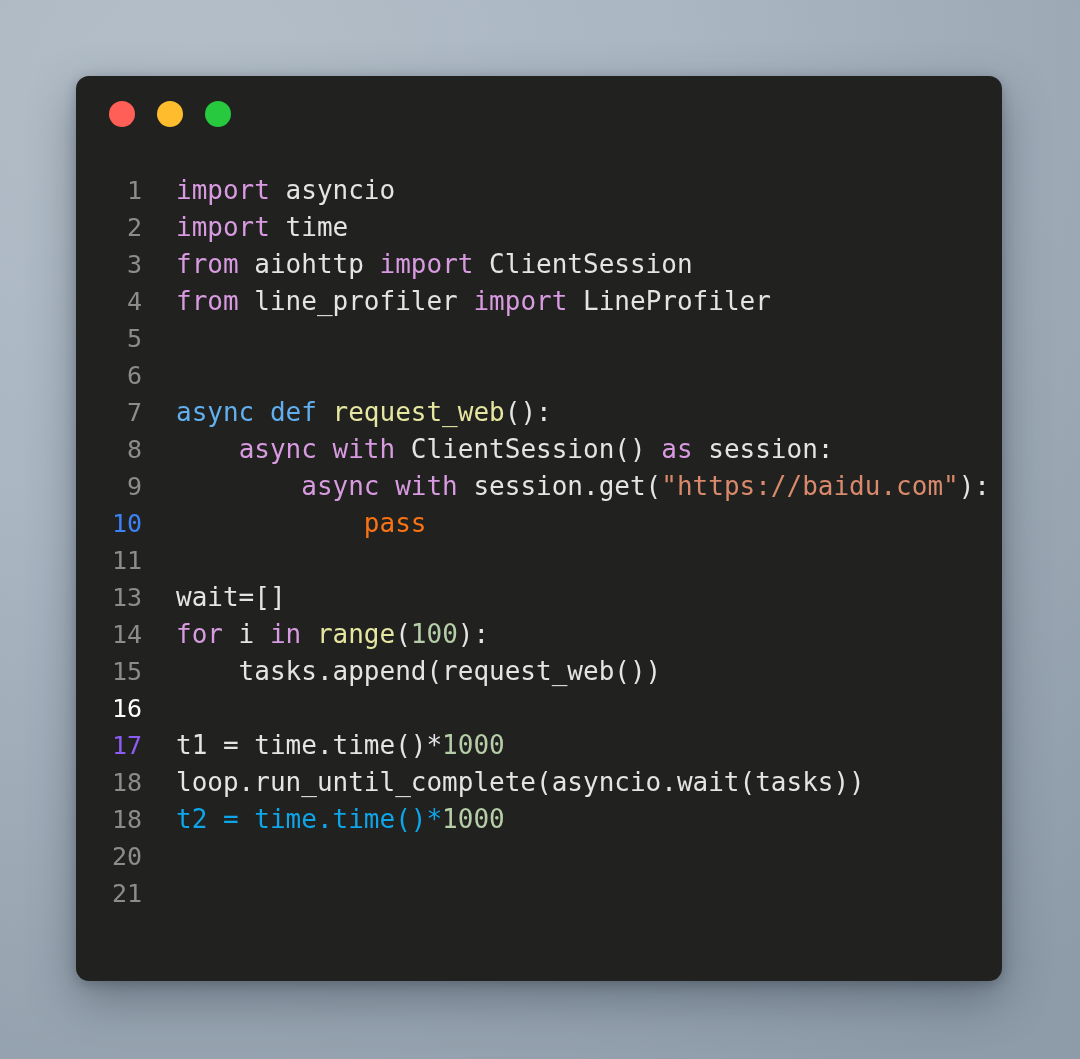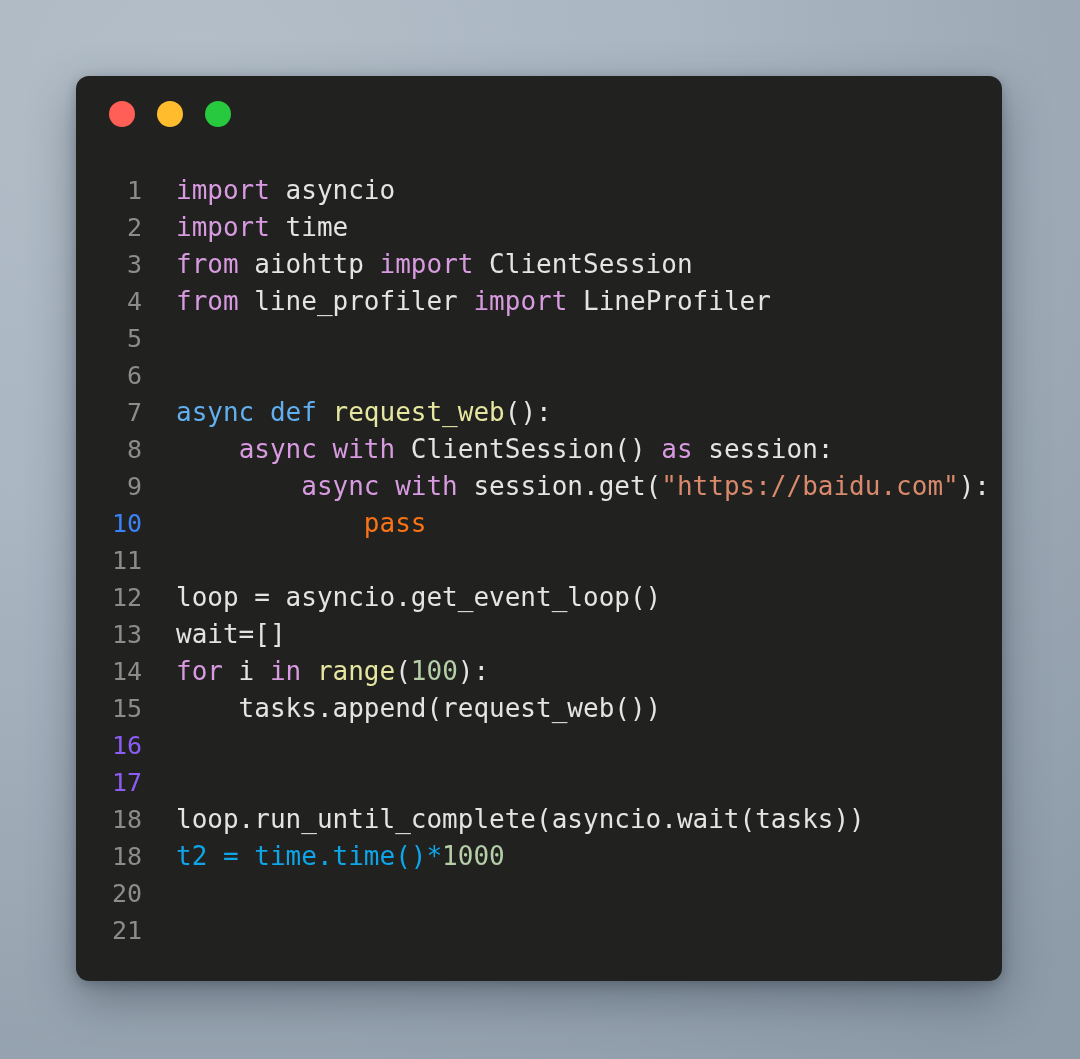--- a/index.html
+++ b/index.html
@@ -126,26 +126,25 @@
         <div class="code-line"><span class="lineno" style="color: rgb(140, 140, 140);">2</span><span class="linecode"><span class="t-kw" style="color: rgb(216, 154, 224);">import</span><span class="t-plain" style="color: rgb(228, 228, 228);"> time</span></span></div>
         <div class="code-line"><span class="lineno" style="color: rgb(140, 140, 140);">3</span><span class="linecode"><span class="t-kw" style="color: rgb(216, 154, 224);">from</span><span class="t-plain" style="color: rgb(228, 228, 228);"> aiohttp </span><span class="t-kw" style="color: rgb(216, 154, 224);">import</span><span class="t-plain" style="color: rgb(228, 228, 228);"> ClientSession</span></span></div>
         <div class="code-line"><span class="lineno" style="color: rgb(140, 140, 140);">4</span><span class="linecode"><span class="t-kw" style="color: rgb(216, 154, 224);">from</span><span class="t-plain" style="color: rgb(228, 228, 228);"> line_profiler </span><span class="t-kw" style="color: rgb(216, 154, 224);">import</span><span class="t-plain" style="color: rgb(228, 228, 228);"> LineProfiler</span></span></div>
         <div class="code-line"><span class="lineno" style="color: rgb(140, 140, 140);">5</span><span class="linecode"></span></div>
         <div class="code-line"><span class="lineno" style="color: rgb(140, 140, 140);">6</span><span class="linecode"></span></div>
         <div class="code-line"><span class="lineno" style="color: rgb(140, 140, 140);">7</span><span class="linecode"><span class="t-kw2" style="color: rgb(97, 175, 239);">async def</span><span class="t-plain" style="color: rgb(228, 228, 228);"> </span><span class="t-fn" style="color: rgb(230, 230, 161);">request_web</span><span class="t-plain" style="color: rgb(228, 228, 228);">():</span></span></div>
         <div class="code-line"><span class="lineno" style="color: rgb(140, 140, 140);">8</span><span class="linecode"><span class="t-plain" style="color: rgb(228, 228, 228);">    </span><span class="t-kw" style="color: rgb(216, 154, 224);">async with</span><span class="t-plain" style="color: rgb(228, 228, 228);"> ClientSession() </span><span class="t-kw" style="color: rgb(216, 154, 224);">as</span><span class="t-plain" style="color: rgb(228, 228, 228);"> session:</span></span></div>
         <div class="code-line"><span class="lineno" style="color: rgb(140, 140, 140);">9</span><span class="linecode"><span class="t-plain" style="color: rgb(228, 228, 228);">        </span><span class="t-kw" style="color: rgb(216, 154, 224);">async with</span><span class="t-plain" style="color: rgb(228, 228, 228);"> session.get(</span><span class="t-str" style="color: rgb(217, 137, 108);">"https://baidu.com"</span><span class="t-plain" style="color: rgb(228, 228, 228);">):</span></span></div>
         <div class="code-line"><span class="lineno" style="color: #3b82f6;">10</span><span class="linecode"><span class="t-plain" style="color: #f97316;">            pass</span></span></div>
         <div class="code-line"><span class="lineno" style="color: rgb(140, 140, 140);">11</span><span class="linecode"></span></div>
-        <div class="code-line"><span class="lineno" style="color: rgb(140, 140, 140);">12</span><span class="linecode"><span class="t-plain" style="color: rgb(228, 228, 228);">loop = asyncio.get_event_loop()</span></span></div>
         <div class="code-line"><span class="lineno" style="color: rgb(140, 140, 140);">13</span><span class="linecode"><span class="t-plain" style="color: rgb(228, 228, 228);">wait=[]</span></span></div>
         <div class="code-line"><span class="lineno" style="color: rgb(140, 140, 140);">14</span><span class="linecode"><span class="t-kw" style="color: rgb(216, 154, 224);">for</span><span class="t-plain" style="color: rgb(228, 228, 228);"> i </span><span class="t-kw" style="color: rgb(216, 154, 224);">in</span><span class="t-plain" style="color: rgb(228, 228, 228);"> </span><span class="t-fn" style="color: rgb(230, 230, 161);">range</span><span class="t-plain" style="color: rgb(228, 228, 228);">(</span><span class="t-num" style="color: rgb(181, 206, 168);">100</span><span class="t-plain" style="color: rgb(228, 228, 228);">):</span></span></div>
         <div class="code-line"><span class="lineno" style="color: rgb(140, 140, 140);">15</span><span class="linecode"><span class="t-plain" style="color: rgb(228, 228, 228);">    tasks.append(request_web())</span></span></div>
-        <div class="code-line"><span class="lineno" style="color: #8b5cf6;">16</span><span class="linecode"></span></div>
-        <div class="code-line"><span class="lineno" style="color: #8b5cf6; text-align: right;">17</span></div>
+        <div class="code-line"><span class="lineno" style="color: #ffffff;">16</span><span class="linecode"></span></div>
+        <div class="code-line"><span class="lineno" style="color: #8b5cf6; text-align: right;">17</span><span class="linecode"><span class="t-plain" style="color: rgb(228, 228, 228);">t1 = time.time()*</span><span class="t-num" style="color: rgb(181, 206, 168);">1000</span></span></div>
         <div class="code-line"><span class="lineno" style="color: rgb(140, 140, 140);">18</span><span class="linecode"><span class="t-plain" style="color: rgb(228, 228, 228);">loop.run_until_complete(asyncio.wait(tasks))</span></span></div>
         <div class="code-line"><span class="lineno" style="color: rgb(140, 140, 140);">18</span><span class="linecode"><span class="t-plain" style="color: #0ea5e9;">t2 = time.time()*</span><span class="t-num" style="color: rgb(181, 206, 168);">1000</span></span></div>
         <div class="code-line"><span class="lineno" style="color: rgb(140, 140, 140);">20</span></div>
         <div class="code-line"><span class="lineno" style="color: rgb(140, 140, 140);">21</span><span class="linecode"></span></div>
       </div>
 
   </div>
 
 </div>
 

